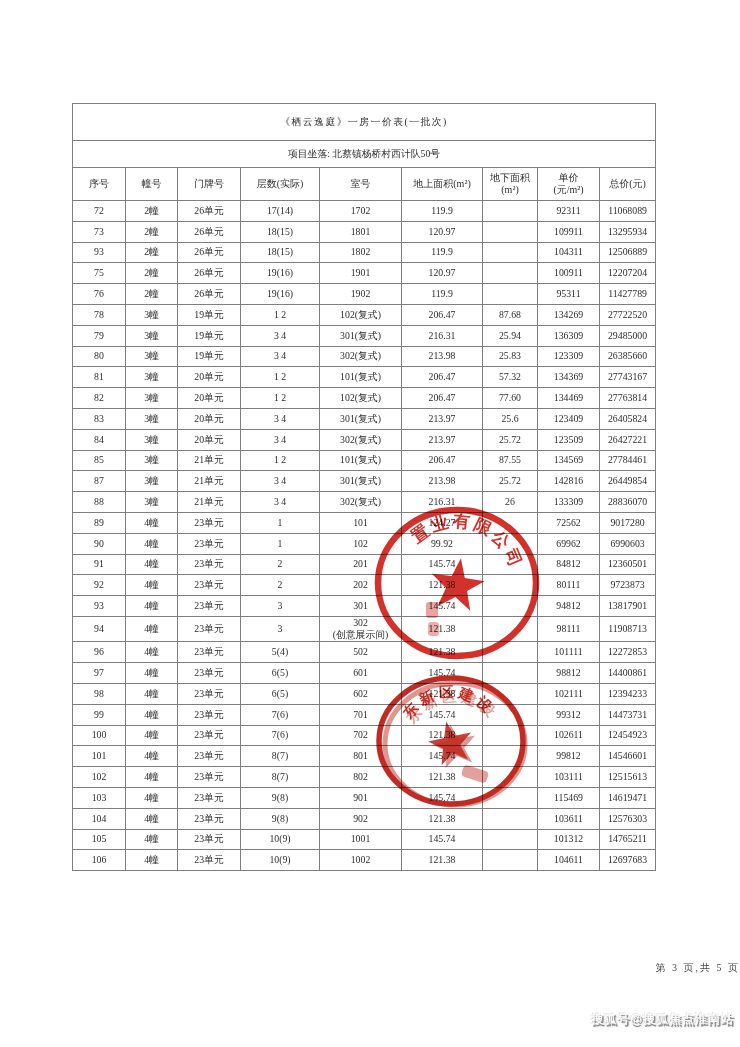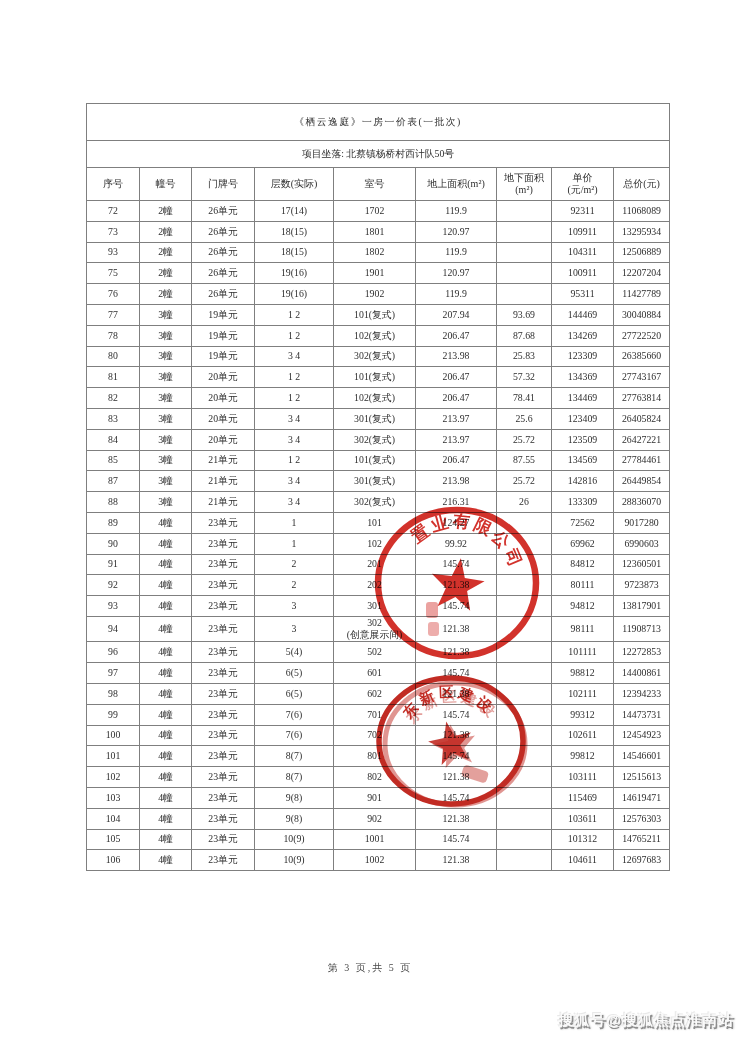--- a/index.html
+++ b/index.html
@@ -1,44 +1,44 @@
 <!DOCTYPE html>
 <html><head>
 <meta charset="utf-8">
 <style>
   html,body{margin:0;padding:0;}
   body{
     width:740px;height:1047px;position:relative;background:#ffffff;overflow:hidden;
     font-family:"Liberation Serif","DejaVu Serif",serif;color:#2e2e2e;
   }
   .doc{
-    position:absolute;left:86px;top:103px;width:583px;
+    position:absolute;left:72px;top:103px;width:583px;
     border-collapse:collapse;table-layout:fixed;
   }
   .doc td,.doc th{
     border:1px solid #7f7f7f;
     text-align:center;vertical-align:middle;
     font-size:9.8px;font-weight:normal;
     white-space:pre-line;line-height:1.25;
     padding:0 1px;color:#2e2e2e;
   }
   .title-cell{height:36px;font-size:13.5px;font-weight:bold;letter-spacing:1.5px;}
   .loc-cell{height:26px;text-align:left;font-size:10.5px;padding-left:5px;}
   .doc thead th{height:32px;font-size:10px;}
   .doc tbody tr{height:20.8px;}
   .stamp{position:absolute;mix-blend-mode:multiply;opacity:.93;}
   .stamp text{font-family:"Liberation Serif","DejaVu Serif",serif;font-weight:bold;}
   .footer{
-    position:absolute;left:0;top:961px;width:740px;text-align:center;
+    position:absolute;left:0;top:961px;width:740px;text-align:right;
     font-size:10px;color:#4a4a4a;letter-spacing:2px;
   }
   .watermark{
     position:absolute;right:6px;top:1011px;
     font-family:"Liberation Sans","DejaVu Sans",sans-serif;
-    font-size:15px;font-weight:bold;letter-spacing:1px;
+    font-size:12px;font-weight:bold;letter-spacing:1px;
     color:#fafafa;
     text-shadow:1.5px 1.5px 0 #8d8d8d, -1px -1px 0 #e8e8e8, 2px 2px 2px #bdbdbd;
   }
 </style>
 </head>
 <body>
 
 <table class="doc">
   <colgroup>
     <col style="width:53px">
@@ -122,42 +122,42 @@
         <td>2幢</td>
         <td>26单元</td>
         <td>19(16)</td>
         <td>1902</td>
         <td>119.9</td>
         <td></td>
         <td>95311</td>
         <td>11427789</td>
       </tr>
       <tr>
-        <td>77</td>
-        <td>3幢</td>
-        <td>19单元</td>
-        <td>1 2</td>
-        <td>101(复式)</td>
-        <td>207.94</td>
-        <td>93.69</td>
-        <td>144469</td>
-        <td>30040884</td>
-      </tr>
-      <tr>
         <td>78</td>
         <td>3幢</td>
         <td>19单元</td>
         <td>1 2</td>
         <td>102(复式)</td>
         <td>206.47</td>
         <td>87.68</td>
         <td>134269</td>
         <td>27722520</td>
       </tr>
       <tr>
+        <td>79</td>
+        <td>3幢</td>
+        <td>19单元</td>
+        <td>3 4</td>
+        <td>301(复式)</td>
+        <td>216.31</td>
+        <td>25.94</td>
+        <td>136309</td>
+        <td>29485000</td>
+      </tr>
+      <tr>
         <td>80</td>
         <td>3幢</td>
         <td>19单元</td>
         <td>3 4</td>
         <td>302(复式)</td>
         <td>213.98</td>
         <td>25.83</td>
         <td>123309</td>
         <td>26385660</td>
       </tr>
@@ -172,21 +172,21 @@
         <td>134369</td>
         <td>27743167</td>
       </tr>
       <tr>
         <td>82</td>
         <td>3幢</td>
         <td>20单元</td>
         <td>1 2</td>
         <td>102(复式)</td>
         <td>206.47</td>
-        <td>78.41</td>
+        <td>77.60</td>
         <td>134469</td>
         <td>27763814</td>
       </tr>
       <tr>
         <td>83</td>
         <td>3幢</td>
         <td>20单元</td>
         <td>3 4</td>
         <td>301(复式)</td>
         <td>213.97</td>

